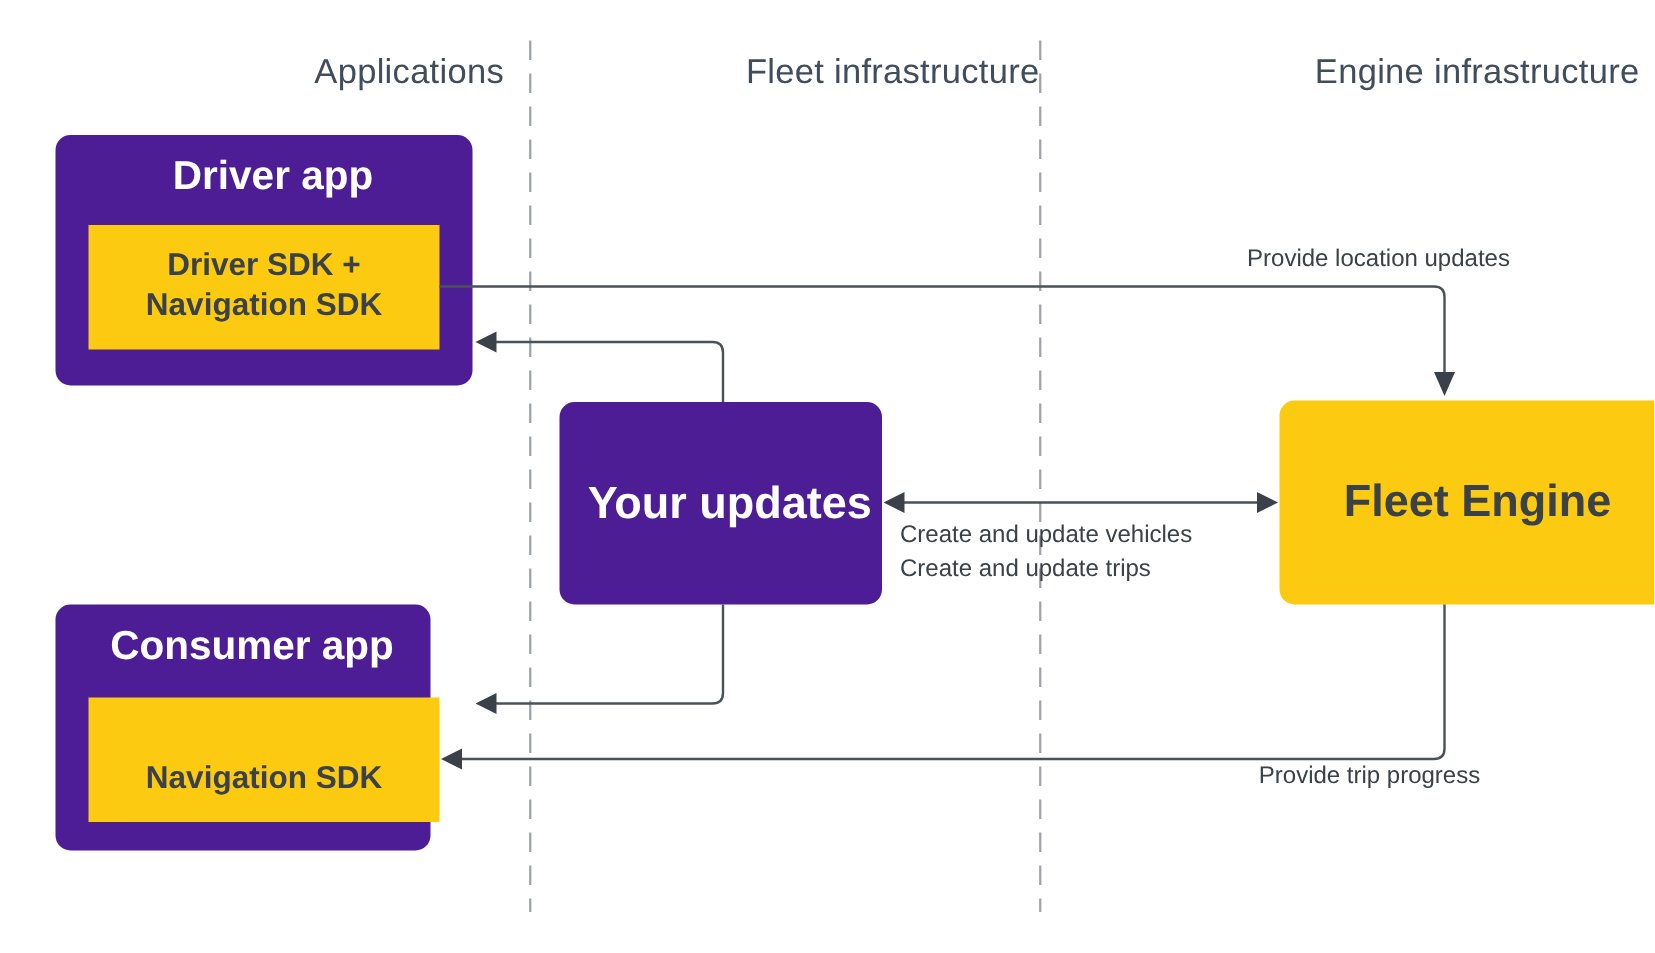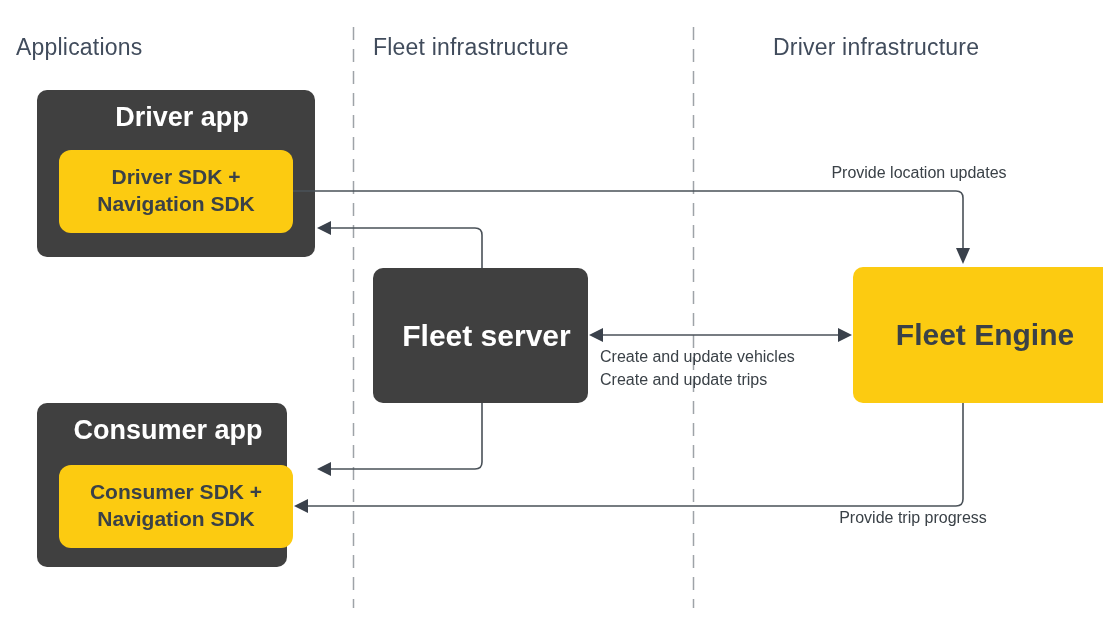--- a/index.html
+++ b/index.html
@@ -13,21 +13,21 @@
     width: 1103px;
     height: 635px;
     background: #ffffff;
     overflow: hidden;
   }
   
   .col-header {
     position: absolute;
     top: 34px;
     width: 320px;
-    text-align: left;
+    text-align: right;
     font-size: 23px;
     font-weight: 400;
     color: #414C5C;
     letter-spacing: 0.2px;
   }
   #hdr-applications { left: 16px; }
   #hdr-your-infra   { left: 373px; }
   #hdr-google-infra { left: 773px; }
 
   
@@ -43,37 +43,37 @@
   .wire    { stroke: #4A5158; stroke-width: 1.6; fill: none; }
   .head    { fill: #3A414B; stroke: none; }
 
   
   .node {
     position: absolute;
     border-radius: 10px;
     box-sizing: border-box;
     z-index: 1;
   }
-  .node.blue   { background: #404040; padding-left: 12px; }
+  .node.blue   { background: #4c1d95; padding-left: 12px; }
   .node.yellow { background: #FCCB11; }
   .app-title {
     display: block;
     text-align: center;
     margin-top: 12px;
     font-size: 27px;
     font-weight: 700;
     color: #ffffff;
   }
   .sdk-box {
     position: absolute;
     left: 22px;
     width: 234px;
     height: 83px;
     background: #FCCB11;
-    border-radius: 12px;
+    border-radius: 0;
     text-align: center;
     font-size: 21px;
     font-weight: 700;
     color: #3A4147;
     line-height: 27px;
     padding-top: 13px;
     box-sizing: border-box;
     z-index: 1;
   }
   #driver-sdk   { top: 60px; }
@@ -107,40 +107,40 @@
   #lbl-create   { left: 600px; top: 345px; line-height: 23px; }
   #lbl-trip     { left: 763px; top: 509px; width: 300px; text-align: center; }
 </style>
 </head>
 <body>
 
 <div id="canvas">
 
   <div class="col-header" id="hdr-applications">Applications</div>
   <div class="col-header" id="hdr-your-infra">Fleet infrastructure</div>
-  <div class="col-header" id="hdr-google-infra">Driver infrastructure</div>
+  <div class="col-header" id="hdr-google-infra">Engine infrastructure</div>
 
   <div class="node blue" id="driver-app">
     <span class="app-title">Driver app</span>
     <div class="sdk-box" id="driver-sdk">
       <span>Driver SDK +</span><br>
       <span>Navigation SDK</span>
     </div>
   </div>
 
   <div class="node blue" id="consumer-app">
     <span class="app-title">Consumer app</span>
     <div class="sdk-box" id="consumer-sdk">
-      <span>Consumer SDK +</span><br>
+      <br>
       <span>Navigation SDK</span>
     </div>
   </div>
 
   <div class="node blue" id="your-server">
-    <span class="big-label">Fleet server</span>
+    <span class="big-label">Your updates</span>
   </div>
 
   <div class="node yellow" id="fleet-engine">
     <span class="big-label">Fleet Engine</span>
   </div>
 
   <svg id="connector-layer" viewBox="0 0 1103 635" xmlns="http://www.w3.org/2000/svg">
 
     <line class="divider" x1="353.5" y1="27" x2="353.5" y2="608"></line>
     <line class="divider" x1="693.5" y1="27" x2="693.5" y2="608"></line>

